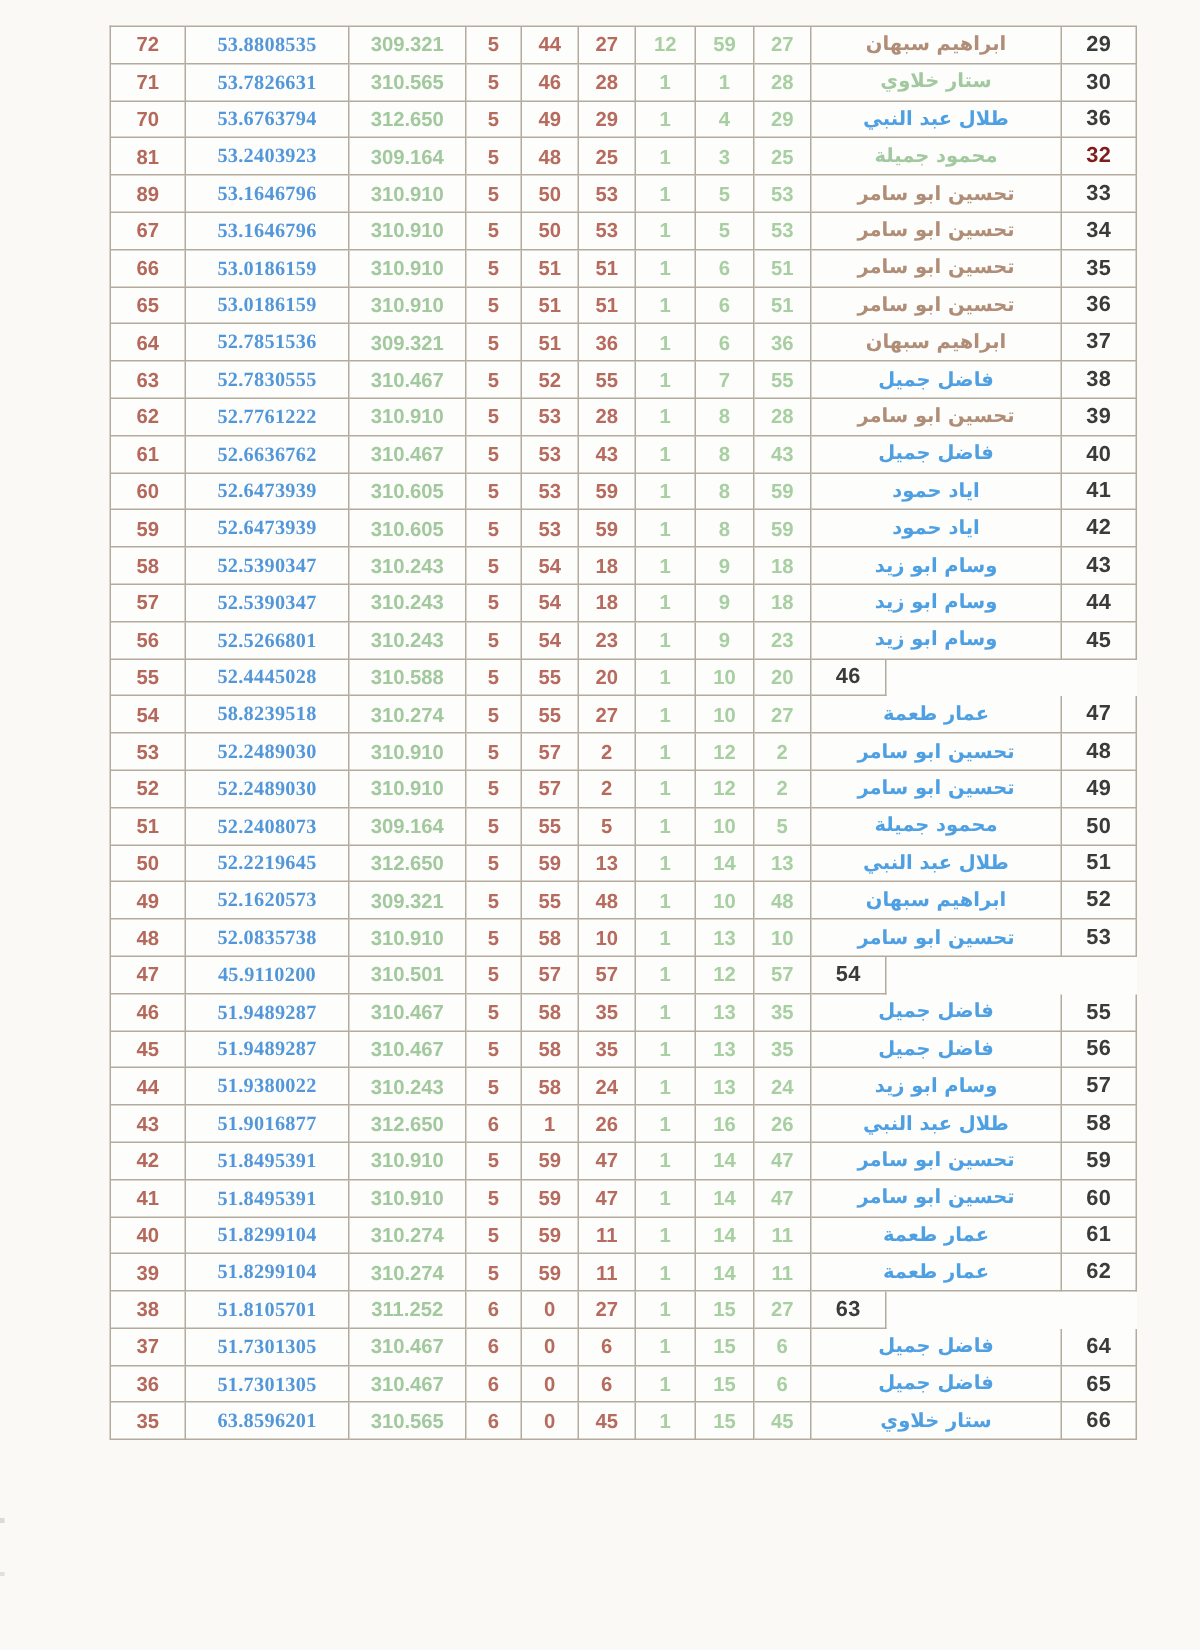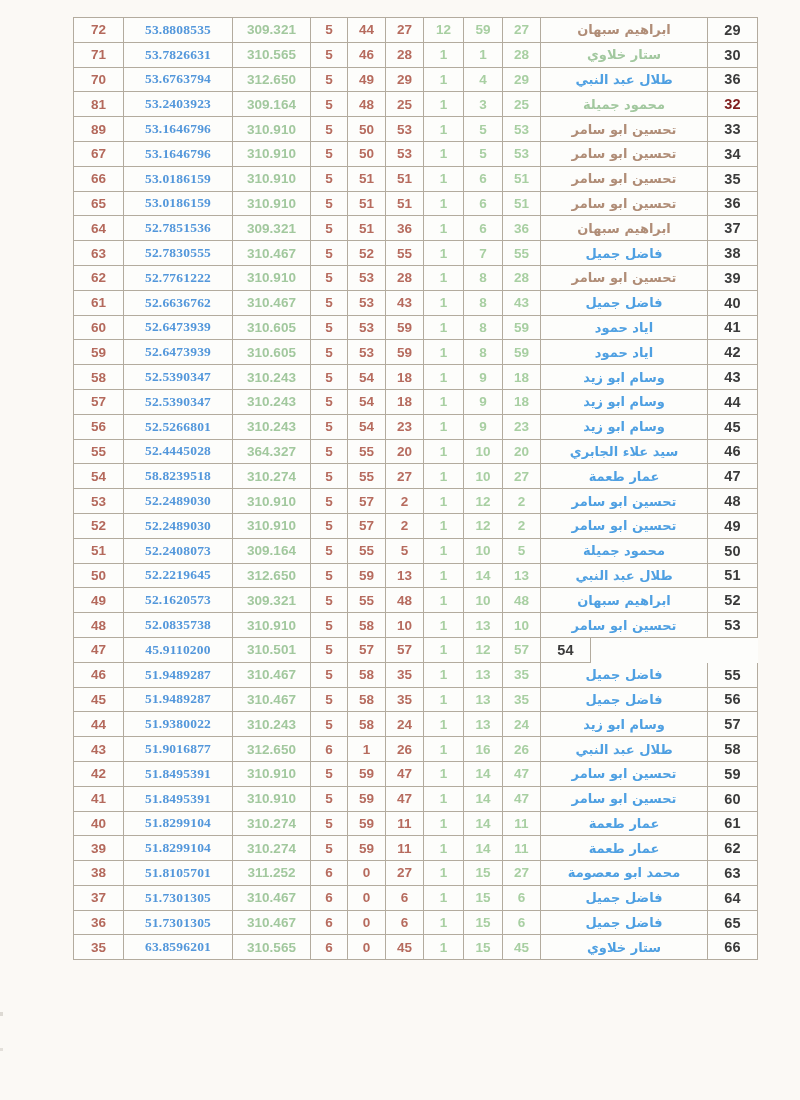--- a/index.html
+++ b/index.html
@@ -255,28 +255,27 @@
         <div class="cell cell-s" style="width: 38px; color: rgb(182, 107, 94);">23</div>
         <div class="cell cell-g1" style="width: 40px; color: rgb(168, 207, 162);">1</div>
         <div class="cell cell-g2" style="width: 39px; color: rgb(168, 207, 162);">9</div>
         <div class="cell cell-g3" style="width: 38px; color: rgb(168, 207, 162);">23</div>
         <div class="cell cell-name" style="width: 167px; color: rgb(79, 160, 226);">وسام ابو زيد</div>
         <div class="cell cell-no" style="width: 50px; color: rgb(59, 59, 59);">45</div>
       </div>
       <div class="t-row">
         <div class="cell cell-rank" style="width: 50px; color: rgb(180, 105, 92);">55</div>
         <div class="cell cell-score" style="width: 109px; color: rgb(83, 151, 219);">52.4445028</div>
-        <div class="cell cell-value" style="width: 78px; color: rgb(162, 200, 158);">364.327</div>
+        <div class="cell cell-value" style="width: 78px; color: rgb(162, 200, 158);">310.588</div>
         <div class="cell cell-h" style="width: 37px; color: rgb(182, 107, 94);">5</div>
         <div class="cell cell-m" style="width: 38px; color: rgb(182, 107, 94);">55</div>
         <div class="cell cell-s" style="width: 38px; color: rgb(182, 107, 94);">20</div>
         <div class="cell cell-g1" style="width: 40px; color: rgb(168, 207, 162);">1</div>
         <div class="cell cell-g2" style="width: 39px; color: rgb(168, 207, 162);">10</div>
         <div class="cell cell-g3" style="width: 38px; color: rgb(168, 207, 162);">20</div>
-        <div class="cell cell-name" style="width: 167px; color: rgb(79, 160, 226);">سيد علاء الجابري</div>
         <div class="cell cell-no" style="width: 50px; color: rgb(59, 59, 59);">46</div>
       </div>
       <div class="t-row">
         <div class="cell cell-rank" style="width: 50px; color: rgb(180, 105, 92);">54</div>
         <div class="cell cell-score" style="width: 109px; color: rgb(83, 151, 219);">58.8239518</div>
         <div class="cell cell-value" style="width: 78px; color: rgb(162, 200, 158);">310.274</div>
         <div class="cell cell-h" style="width: 37px; color: rgb(182, 107, 94);">5</div>
         <div class="cell cell-m" style="width: 38px; color: rgb(182, 107, 94);">55</div>
         <div class="cell cell-s" style="width: 38px; color: rgb(182, 107, 94);">27</div>
         <div class="cell cell-g1" style="width: 40px; color: rgb(168, 207, 162);">1</div>
@@ -482,21 +481,20 @@
       <div class="t-row">
         <div class="cell cell-rank" style="width: 50px; color: rgb(180, 105, 92);">38</div>
         <div class="cell cell-score" style="width: 109px; color: rgb(83, 151, 219);">51.8105701</div>
         <div class="cell cell-value" style="width: 78px; color: rgb(162, 200, 158);">311.252</div>
         <div class="cell cell-h" style="width: 37px; color: rgb(182, 107, 94);">6</div>
         <div class="cell cell-m" style="width: 38px; color: rgb(182, 107, 94);">0</div>
         <div class="cell cell-s" style="width: 38px; color: rgb(182, 107, 94);">27</div>
         <div class="cell cell-g1" style="width: 40px; color: rgb(168, 207, 162);">1</div>
         <div class="cell cell-g2" style="width: 39px; color: rgb(168, 207, 162);">15</div>
         <div class="cell cell-g3" style="width: 38px; color: rgb(168, 207, 162);">27</div>
-        <div class="cell cell-name" style="width: 167px; color: rgb(79, 160, 226);">محمد ابو معصومة</div>
         <div class="cell cell-no" style="width: 50px; color: rgb(59, 59, 59);">63</div>
       </div>
       <div class="t-row">
         <div class="cell cell-rank" style="width: 50px; color: rgb(180, 105, 92);">37</div>
         <div class="cell cell-score" style="width: 109px; color: rgb(83, 151, 219);">51.7301305</div>
         <div class="cell cell-value" style="width: 78px; color: rgb(162, 200, 158);">310.467</div>
         <div class="cell cell-h" style="width: 37px; color: rgb(182, 107, 94);">6</div>
         <div class="cell cell-m" style="width: 38px; color: rgb(182, 107, 94);">0</div>
         <div class="cell cell-s" style="width: 38px; color: rgb(182, 107, 94);">6</div>
         <div class="cell cell-g1" style="width: 40px; color: rgb(168, 207, 162);">1</div>

